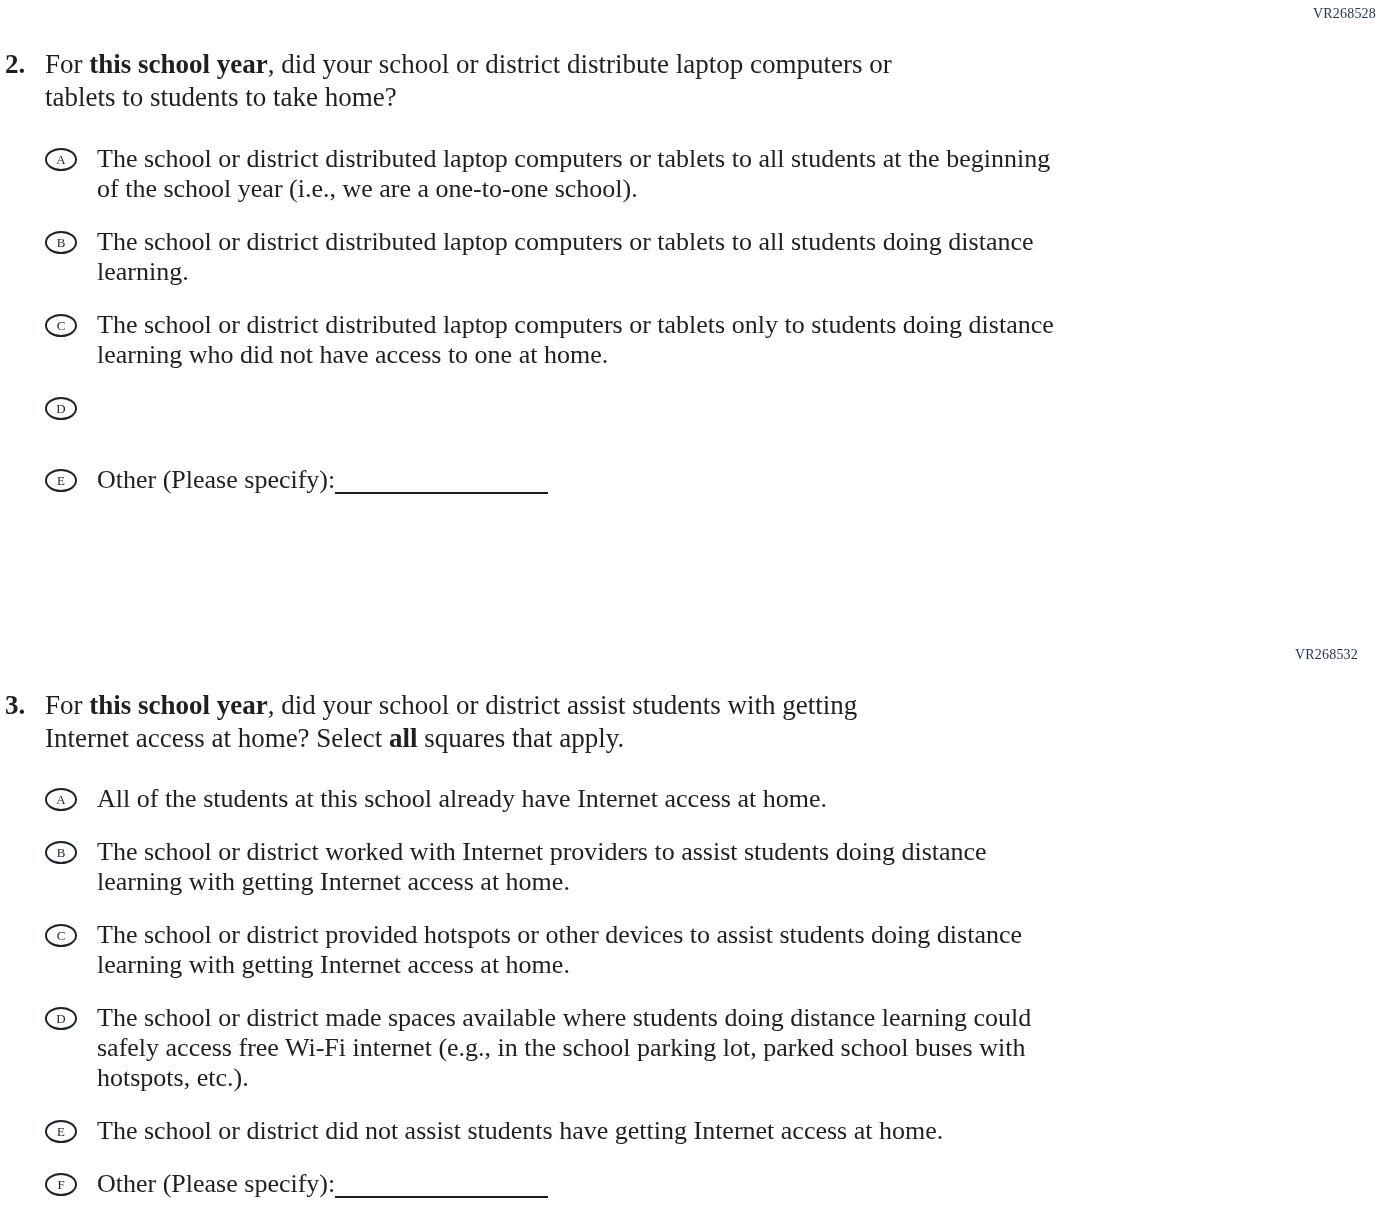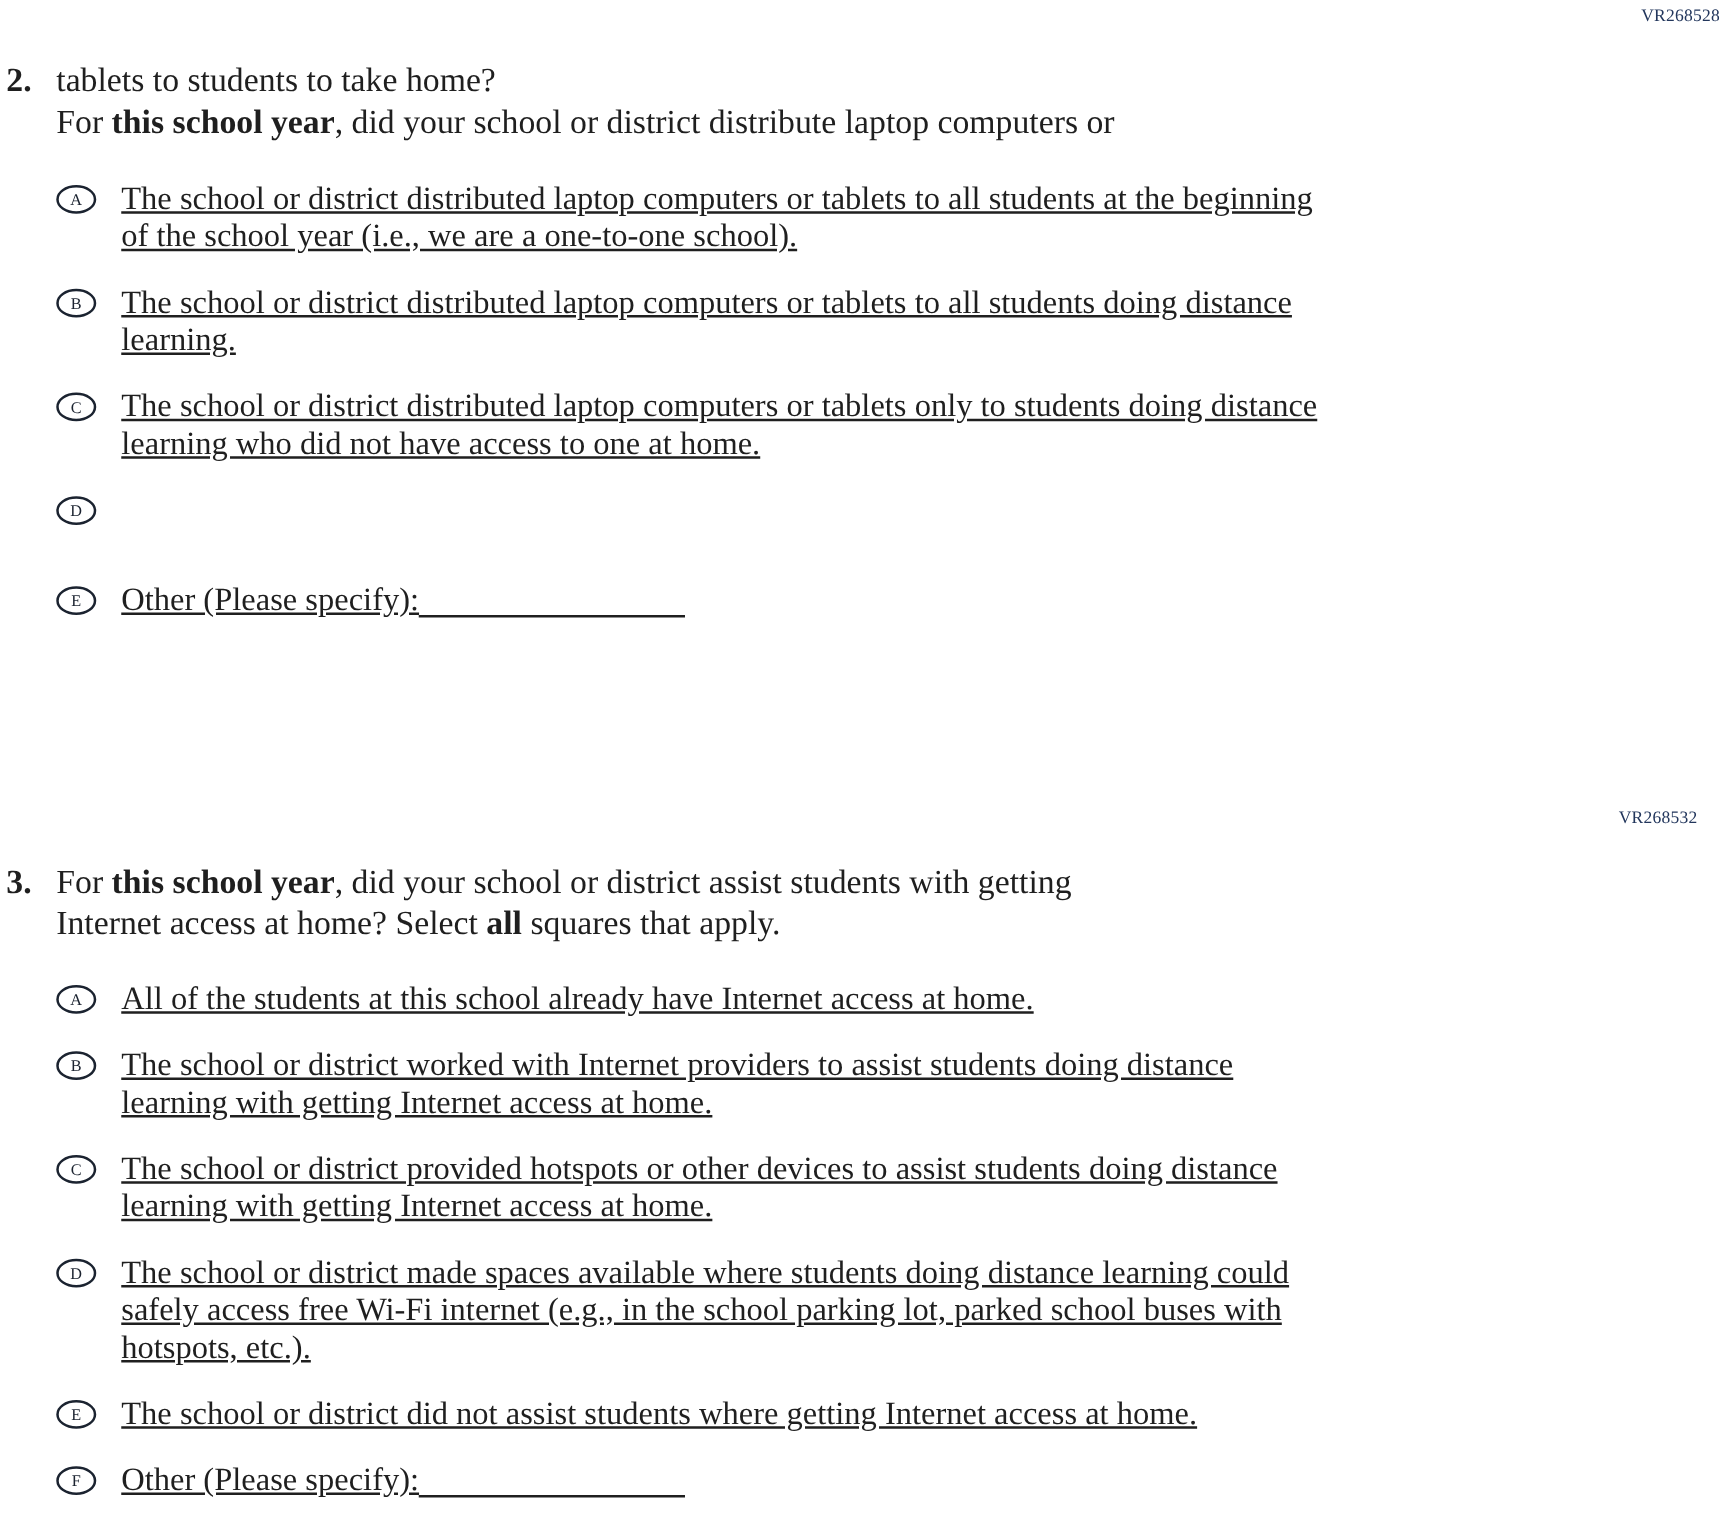--- a/index.html
+++ b/index.html
@@ -68,43 +68,43 @@
     margin-right: 20px;
     border: 2.5px solid #1b2330;
     border-radius: 50%;
     display: flex;
     align-items: center;
     justify-content: center;
     font-size: 13px;
     line-height: 1;
     color: #1b2330;
   }
-  .opt-text { white-space: pre-line; text-decoration: underline; }
+  .opt-text { white-space: pre-line; }
   .blank {
     display: inline-block;
     width: 213px;
     height: 0;
     border-bottom: 2px solid #1f1f1f;
     position: relative;
     top: 6px;
   }
   .gap-before { margin-top: 22px; }
 </style>
 </head>
 <body>
 
 <div class="page">
 
   <div class="code" id="code1">VR268528</div>
 
   <div class="qhead" id="q2head">
     <div class="qnum">2.</div>
     <div>
+      <div class="qline"><span>For </span><b>this school year</b><span>, did your school or district distribute laptop computers or</span></div>
       <div class="qline"><span>tablets to students to take home?</span></div>
-      <div class="qline"><span>For </span><b>this school year</b><span>, did your school or district distribute laptop computers or</span></div>
     </div>
   </div>
 
   <div class="opts" id="q2opts">
     <div class="opt">
       <span class="bubble">A</span>
       <span class="opt-text"><span>The school or district distributed laptop computers or tablets to all students at the beginning
 of the school year (i.e., we are a one-to-one school).</span></span>
     </div>
     <div class="opt">
@@ -152,21 +152,21 @@
 learning with getting Internet access at home.</span></span>
     </div>
     <div class="opt">
       <span class="bubble">D</span>
       <span class="opt-text"><span>The school or district made spaces available where students doing distance learning could
 safely access free Wi-Fi internet (e.g., in the school parking lot, parked school buses with
 hotspots, etc.).</span></span>
     </div>
     <div class="opt">
       <span class="bubble">E</span>
-      <span class="opt-text"><span>The school or district did not assist students where getting Internet access at home.</span></span>
+      <span class="opt-text"><span>The school or district did not assist students have getting Internet access at home.</span></span>
     </div>
     <div class="opt">
       <span class="bubble">F</span>
       <span class="opt-text"><span>Other (Please specify):</span><span class="blank"></span></span>
     </div>
   </div>
 
 </div>
 
 </body></html>

